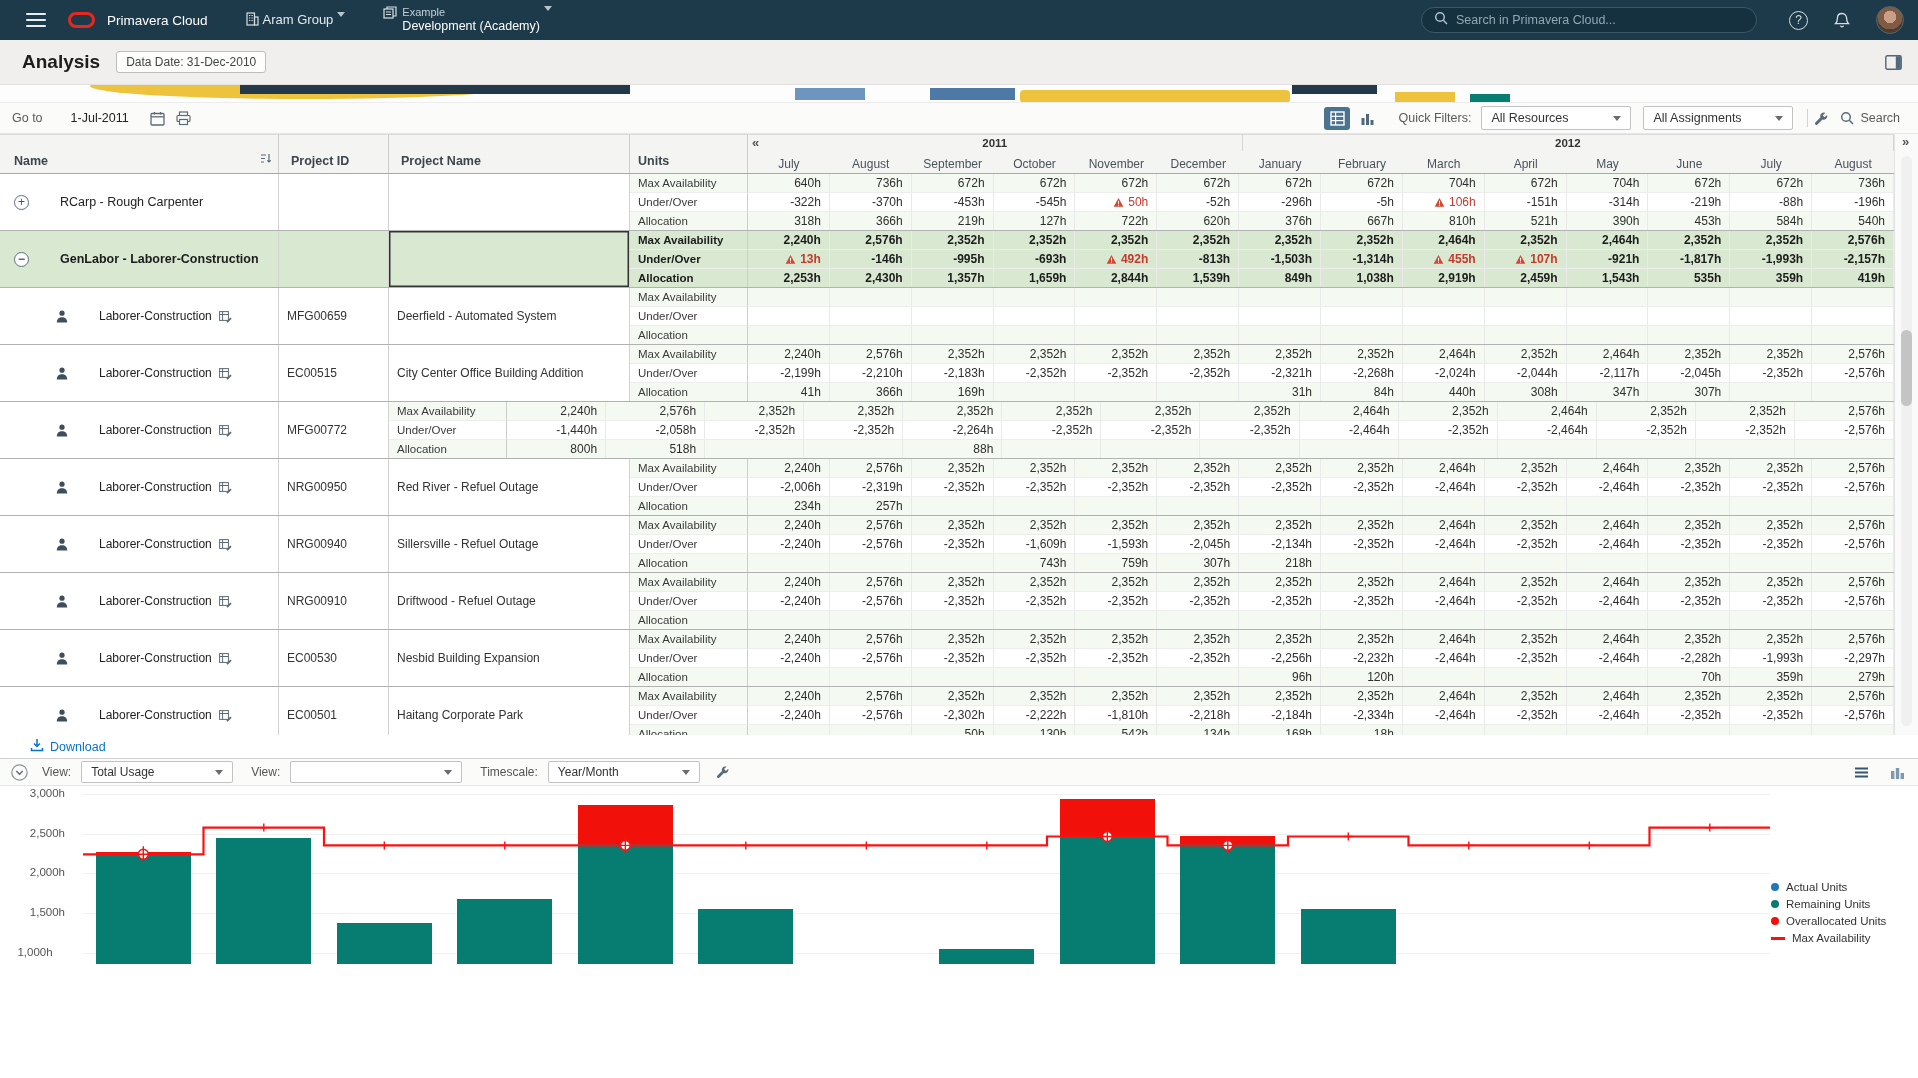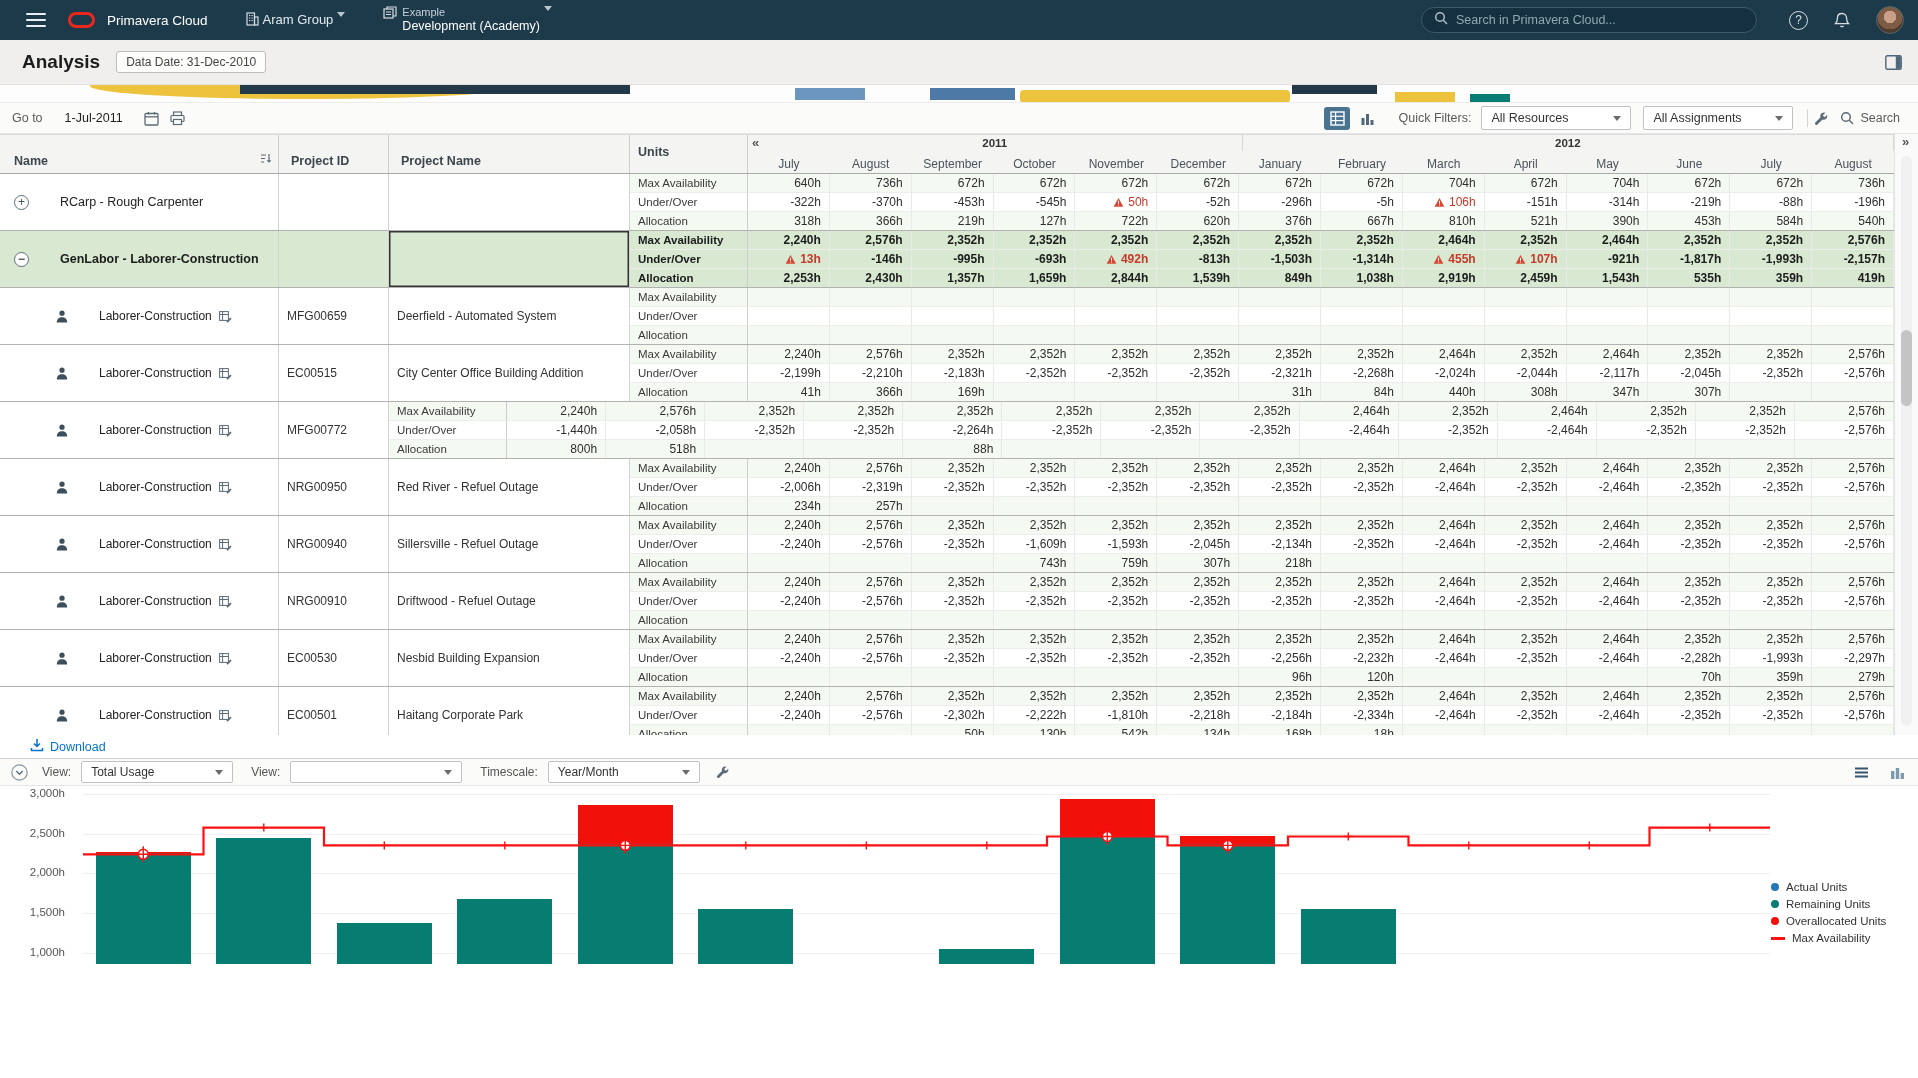--- a/index.html
+++ b/index.html
@@ -31,33 +31,33 @@
   .badge { margin-left:16px; border:1px solid #bdbdbd; border-radius:3px; background:#fdfdfc; color:#454545; font-size:12px; padding:3px 9px; }
   .ph-right { margin-left:auto; margin-right:16px; display:flex; cursor:pointer; }
 
   
   .strip { position:absolute; left:0; top:85px; width:1918px; height:18px; background:#fdfdfd; overflow:hidden; border-bottom:1px solid #ececec; }
   .strip div { position:absolute; }
 
   
   .gtoolbar { position:absolute; left:0; top:103px; width:1918px; height:31px; background:#fbfbfa; display:flex; align-items:center; font-size:12.5px; color:#4a4a4a; border-bottom:1px solid #e6e6e6; }
   .gtoolbar .lbl { color:#5a5a5a; }
-  .goto-val { color:#222; margin-left:22px; cursor:pointer; }
+  .goto-val { color:#222; margin-left:28px; cursor:pointer; }
   .icobtn { display:flex; align-items:center; justify-content:center; width:26px; height:23px; border-radius:3px; cursor:pointer; }
   .icobtn.active { background:#4a7390; }
   .selbox { height:24px; border:1px solid #c2c2c2; border-radius:2px; background:#fff; display:flex; align-items:center; justify-content:space-between; padding:0 9px; cursor:pointer; color:#333; }
   .vsep { width:1px; height:18px; background:#d3d3d3; }
 
   
   .thead { position:absolute; left:0; top:134px; width:1894px; height:40px; background:#f4f4f3; border-bottom:1px solid #a9a9a9; border-top:1px solid #dcdcdc; display:flex; font-size:12.5px; color:#3d454d; }
   .hcell { border-right:1px solid #cdcdcd; display:flex; align-items:flex-end; padding:0 6px 5px 12px; font-weight:bold; }
   .hcell.name { width:279px; justify-content:space-between; padding-left:14px; }
   .hcell.pid { width:110px; }
   .hcell.pn  { width:241px; }
-  .hcell.units { width:118px; padding-left:8px;align-items:center; }
+  .hcell.units { width:118px; padding-left:8px; }
   .htime { flex:1; display:flex; flex-direction:column; position:relative; }
   .yearrow { height:16px; display:flex; position:relative; }
   .yh { flex-grow:1; text-align:center; font-size:11.5px; font-weight:bold; color:#333; line-height:17px; border-right:1px solid #d6d6d6; }
   .scrl { position:absolute; left:4px; top:0; font-size:13px; font-weight:bold; color:#555; cursor:pointer; line-height:16px; z-index:2; }
   .monthrow { height:24px; display:grid; grid-template-columns:repeat(14,1fr); }
   .mh { text-align:center; line-height:26px; font-size:12px; color:#49525a; font-weight:normal; }
 
   .tbody { position:absolute; left:0; top:174px; width:1894px; height:561px; overflow:hidden; background:#fff; }
   .rgroup { display:flex; height:57px; border-bottom:1px solid #b2b2b2; background:#fff; }
   .lcell { border-right:1px solid #d2d2d2; display:flex; align-items:center; overflow:hidden; }
@@ -1004,21 +1004,21 @@
           <rect x="5.8" y="2" width="3.4" height="11" fill="#7d99ad"></rect>
           <rect x="10.6" y="7" width="3.4" height="6" fill="#7d99ad"></rect>
         </svg>
       </span>
   </div>
 
   <div class="chart">
     <div class="ylabels">
         <div class="ylab" style="top: 231px;">0h</div>
         <div class="ylab" style="top: 191.333px;">500h</div>
-        <div class="ylab" style="top: 151.667px;">1,000h</div>
+        <div class="ylab" style="top: 151.667px; text-align: center;">1,000h</div>
         <div class="ylab" style="top: 112px;">1,500h</div>
         <div class="ylab" style="top: 72.3333px;">2,000h</div>
         <div class="ylab" style="top: 32.6667px;">2,500h</div>
         <div class="ylab" style="top: -7px;">3,000h</div>
       </div>
     <div class="plot">
         <div class="gline" style="top: 198.333px;"></div>
         <div class="gline" style="top: 158.667px;"></div>
         <div class="gline" style="top: 119px;"></div>
         <div class="gline" style="top: 79.3333px;"></div>

